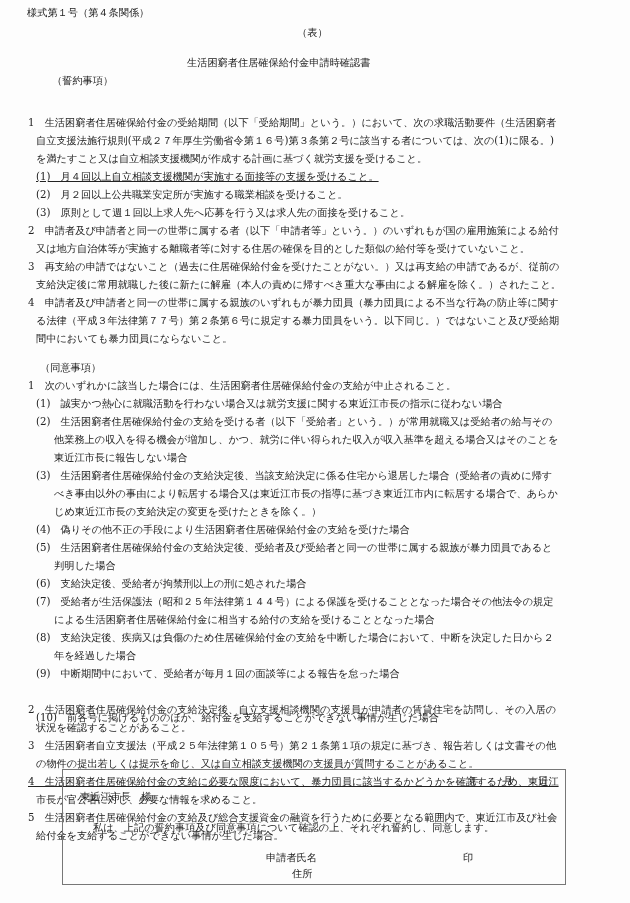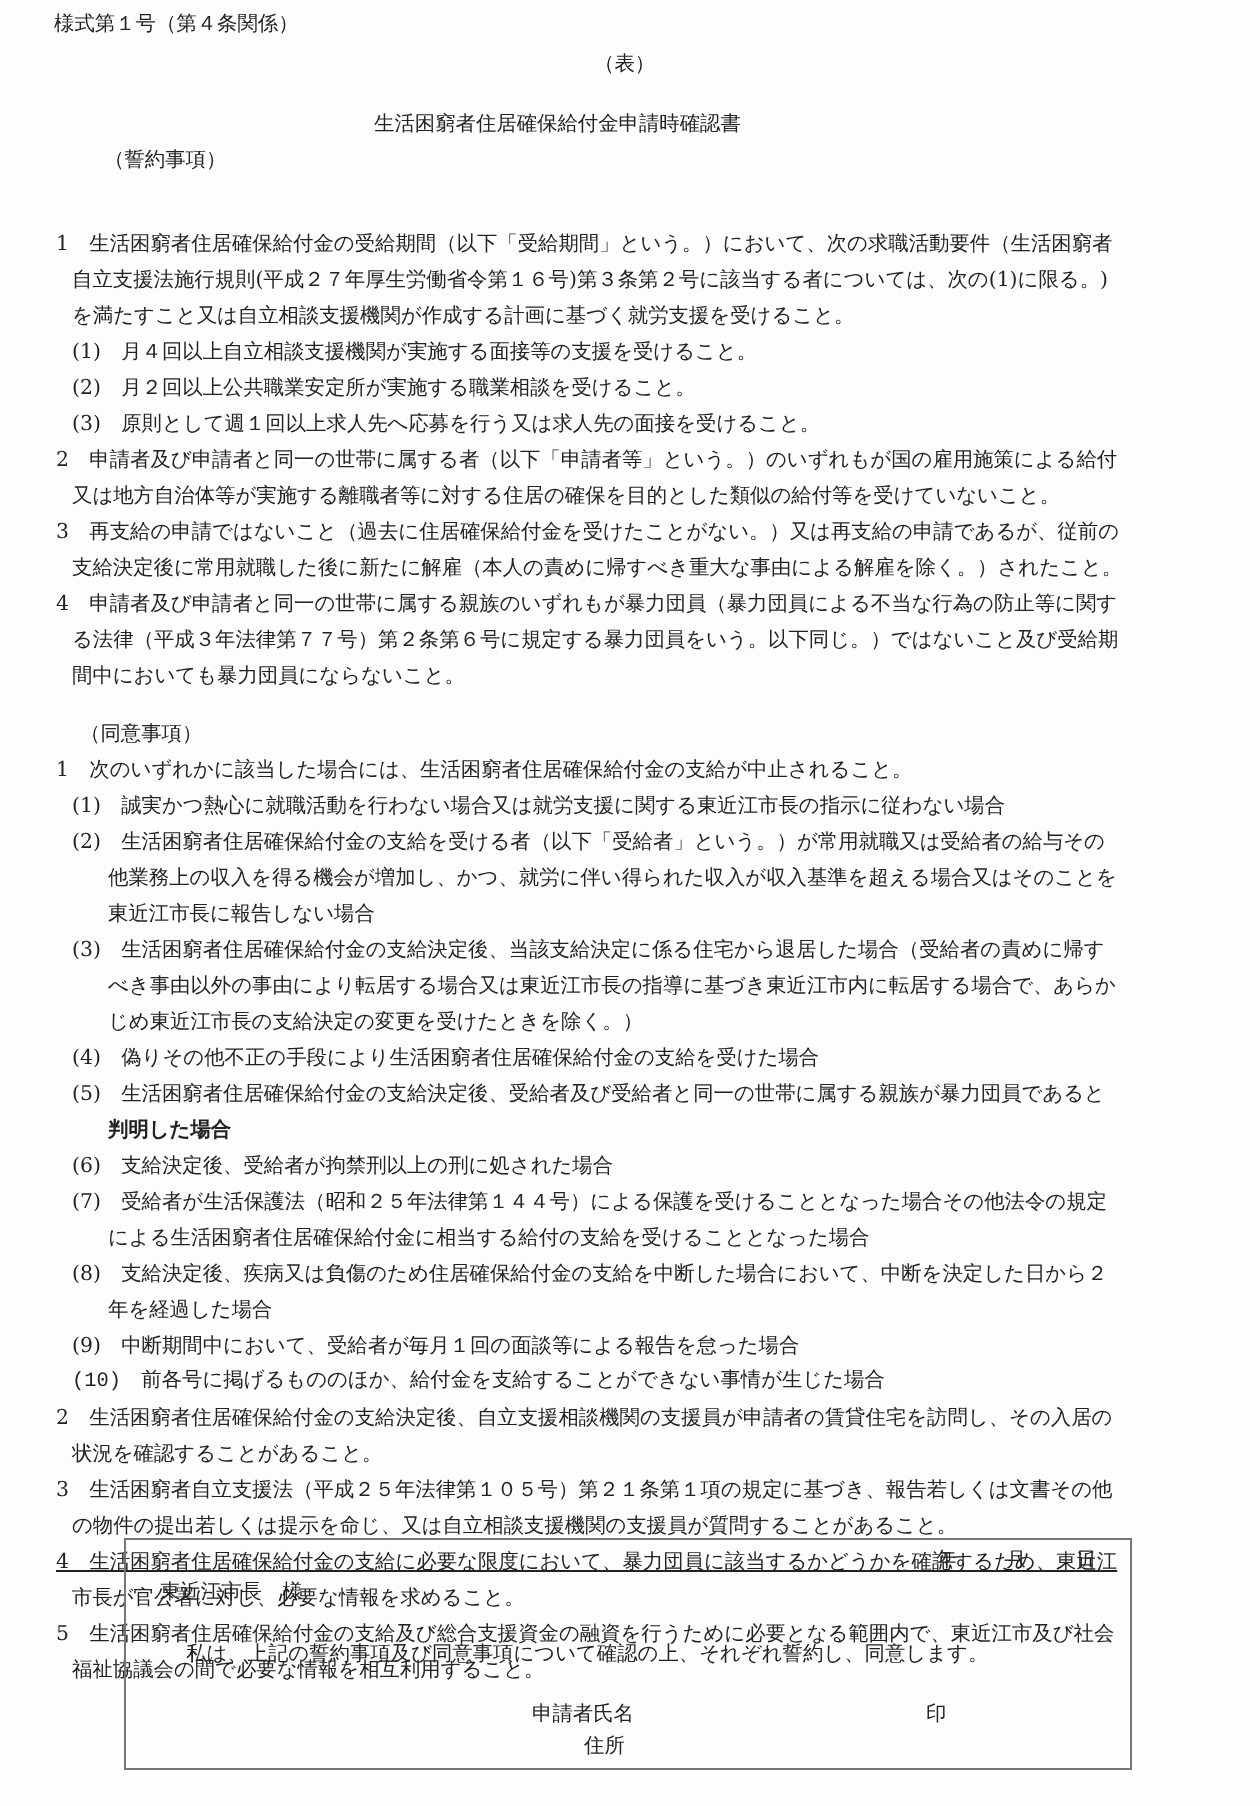--- a/index.html
+++ b/index.html
@@ -21,21 +21,21 @@
 <div>
   <div class="abs" style="left:27px; top:5px;">様式第１号（第４条関係）</div>
   <div class="abs" style="left:297px; top:25px;">（表）</div>
   <div class="abs" style="left:187px; top:55px;">生活困窮者住居確保給付金申請時確認書</div>
 
   <div class="abs" style="left:52px; top:73px;">（誓約事項）</div>
   <div id="pledge-lines">
       <div class="line" style="left: 28px; top: 115px;">1　生活困窮者住居確保給付金の受給期間（以下「受給期間」という。）において、次の求職活動要件（生活困窮者</div>
       <div class="line" style="left: 36px; top: 133px;">自立支援法施行規則(平成２７年厚生労働省令第１６号)第３条第２号に該当する者については、次の(1)に限る。)</div>
       <div class="line" style="left: 36px; top: 151px;">を満たすこと又は自立相談支援機関が作成する計画に基づく就労支援を受けること。</div>
-      <div class="line" style="left: 36px; top: 169px;">(1)　月４回以上自立相談支援機関が実施する面接等の支援を受けること。</div>
+      <div class="line" style="left: 36px; top: 169px; text-decoration: underline;">(1)　月４回以上自立相談支援機関が実施する面接等の支援を受けること。</div>
       <div class="line" style="left: 36px; top: 187px;">(2)　月２回以上公共職業安定所が実施する職業相談を受けること。</div>
       <div class="line" style="left: 36px; top: 205px;">(3)　原則として週１回以上求人先へ応募を行う又は求人先の面接を受けること。</div>
       <div class="line" style="left: 28px; top: 223px;">2　申請者及び申請者と同一の世帯に属する者（以下「申請者等」という。）のいずれもが国の雇用施策による給付</div>
       <div class="line" style="left: 36px; top: 241px;">又は地方自治体等が実施する離職者等に対する住居の確保を目的とした類似の給付等を受けていないこと。</div>
       <div class="line" style="left: 28px; top: 259px;">3　再支給の申請ではないこと（過去に住居確保給付金を受けたことがない。）又は再支給の申請であるが、従前の</div>
       <div class="line" style="left: 36px; top: 277px;">支給決定後に常用就職した後に新たに解雇（本人の責めに帰すべき重大な事由による解雇を除く。）されたこと。</div>
       <div class="line" style="left: 28px; top: 295px;">4　申請者及び申請者と同一の世帯に属する親族のいずれもが暴力団員（暴力団員による不当な行為の防止等に関す</div>
       <div class="line" style="left: 36px; top: 313px;">る法律（平成３年法律第７７号）第２条第６号に規定する暴力団員をいう。以下同じ。）ではないこと及び受給期</div>
       <div class="line" style="left: 36px; top: 331px;">間中においても暴力団員にならないこと。</div>
     </div>
@@ -45,36 +45,36 @@
       <div class="line" style="left: 28px; top: 378px;">1　次のいずれかに該当した場合には、生活困窮者住居確保給付金の支給が中止されること。</div>
       <div class="line" style="left: 36px; top: 396px;">(1)　誠実かつ熱心に就職活動を行わない場合又は就労支援に関する東近江市長の指示に従わない場合</div>
       <div class="line" style="left: 36px; top: 414px;">(2)　生活困窮者住居確保給付金の支給を受ける者（以下「受給者」という。）が常用就職又は受給者の給与その</div>
       <div class="line" style="left: 54px; top: 432px;">他業務上の収入を得る機会が増加し、かつ、就労に伴い得られた収入が収入基準を超える場合又はそのことを</div>
       <div class="line" style="left: 54px; top: 450px;">東近江市長に報告しない場合</div>
       <div class="line" style="left: 36px; top: 468px;">(3)　生活困窮者住居確保給付金の支給決定後、当該支給決定に係る住宅から退居した場合（受給者の責めに帰す</div>
       <div class="line" style="left: 54px; top: 486px;">べき事由以外の事由により転居する場合又は東近江市長の指導に基づき東近江市内に転居する場合で、あらか</div>
       <div class="line" style="left: 54px; top: 504px;">じめ東近江市長の支給決定の変更を受けたときを除く。）</div>
       <div class="line" style="left: 36px; top: 522px;">(4)　偽りその他不正の手段により生活困窮者住居確保給付金の支給を受けた場合</div>
       <div class="line" style="left: 36px; top: 540px;">(5)　生活困窮者住居確保給付金の支給決定後、受給者及び受給者と同一の世帯に属する親族が暴力団員であると</div>
-      <div class="line" style="left: 54px; top: 558px; font-weight: bold;">判明した場合</div>
+      <div class="line" style="left: 54px; top: 558px;">判明した場合</div>
       <div class="line" style="left: 36px; top: 576px;">(6)　支給決定後、受給者が拘禁刑以上の刑に処された場合</div>
       <div class="line" style="left: 36px; top: 594px;">(7)　受給者が生活保護法（昭和２５年法律第１４４号）による保護を受けることとなった場合その他法令の規定</div>
       <div class="line" style="left: 54px; top: 612px;">による生活困窮者住居確保給付金に相当する給付の支給を受けることとなった場合</div>
       <div class="line" style="left: 36px; top: 630px;">(8)　支給決定後、疾病又は負傷のため住居確保給付金の支給を中断した場合において、中断を決定した日から２</div>
       <div class="line" style="left: 54px; top: 648px;">年を経過した場合</div>
       <div class="line" style="left: 36px; top: 666px;">(9)　中断期間中において、受給者が毎月１回の面談等による報告を怠った場合</div>
-      <div class="line" style="left: 36px; top: 684px; font-family: Liberation Mono, monospace;">(10)　前各号に掲げるもののほか、給付金を支給することができない事情が生じた場合</div>
+      <div class="line" style="left: 36px; top: 710px;">(10)　前各号に掲げるもののほか、給付金を支給することができない事情が生じた場合</div>
       <div class="line" style="left: 28px; top: 702px;">2　生活困窮者住居確保給付金の支給決定後、自立支援相談機関の支援員が申請者の賃貸住宅を訪問し、その入居の</div>
       <div class="line" style="left: 36px; top: 720px;">状況を確認することがあること。</div>
       <div class="line" style="left: 28px; top: 738px;">3　生活困窮者自立支援法（平成２５年法律第１０５号）第２１条第１項の規定に基づき、報告若しくは文書その他</div>
       <div class="line" style="left: 36px; top: 756px;">の物件の提出若しくは提示を命じ、又は自立相談支援機関の支援員が質問することがあること。</div>
       <div class="line" style="left: 28px; top: 774px; text-decoration: underline;">4　生活困窮者住居確保給付金の支給に必要な限度において、暴力団員に該当するかどうかを確認するため、東近江</div>
       <div class="line" style="left: 36px; top: 792px;">市長が官公署に対し、必要な情報を求めること。</div>
       <div class="line" style="left: 28px; top: 810px;">5　生活困窮者住居確保給付金の支給及び総合支援資金の融資を行うために必要となる範囲内で、東近江市及び社会</div>
-      <div class="line" style="left: 36px; top: 828px;">福祉協議会の間で必要な情報を相互利用すること。</div>
+      <div class="line" style="left: 36px; top: 828px;">給付金を支給することができない事情が生じた場合。</div>
     </div>
 
   <div class="box">
     <span class="abs" style="left:405px; top:3px;">年</span>
     <span class="abs" style="left:440px; top:3px;">月</span>
     <span class="abs" style="left:475px; top:3px;">日</span>
     <span class="abs" style="left:17px; top:19px;">東近江市長　様</span>
     <span class="abs" style="left:30px; top:50px;">私は、上記の誓約事項及び同意事項について確認の上、それぞれ誓約し、同意します。</span>
     <span class="abs" style="left:203px; top:80px;">申請者氏名</span>
     <span class="abs" style="left:400px; top:80px;">印</span>

